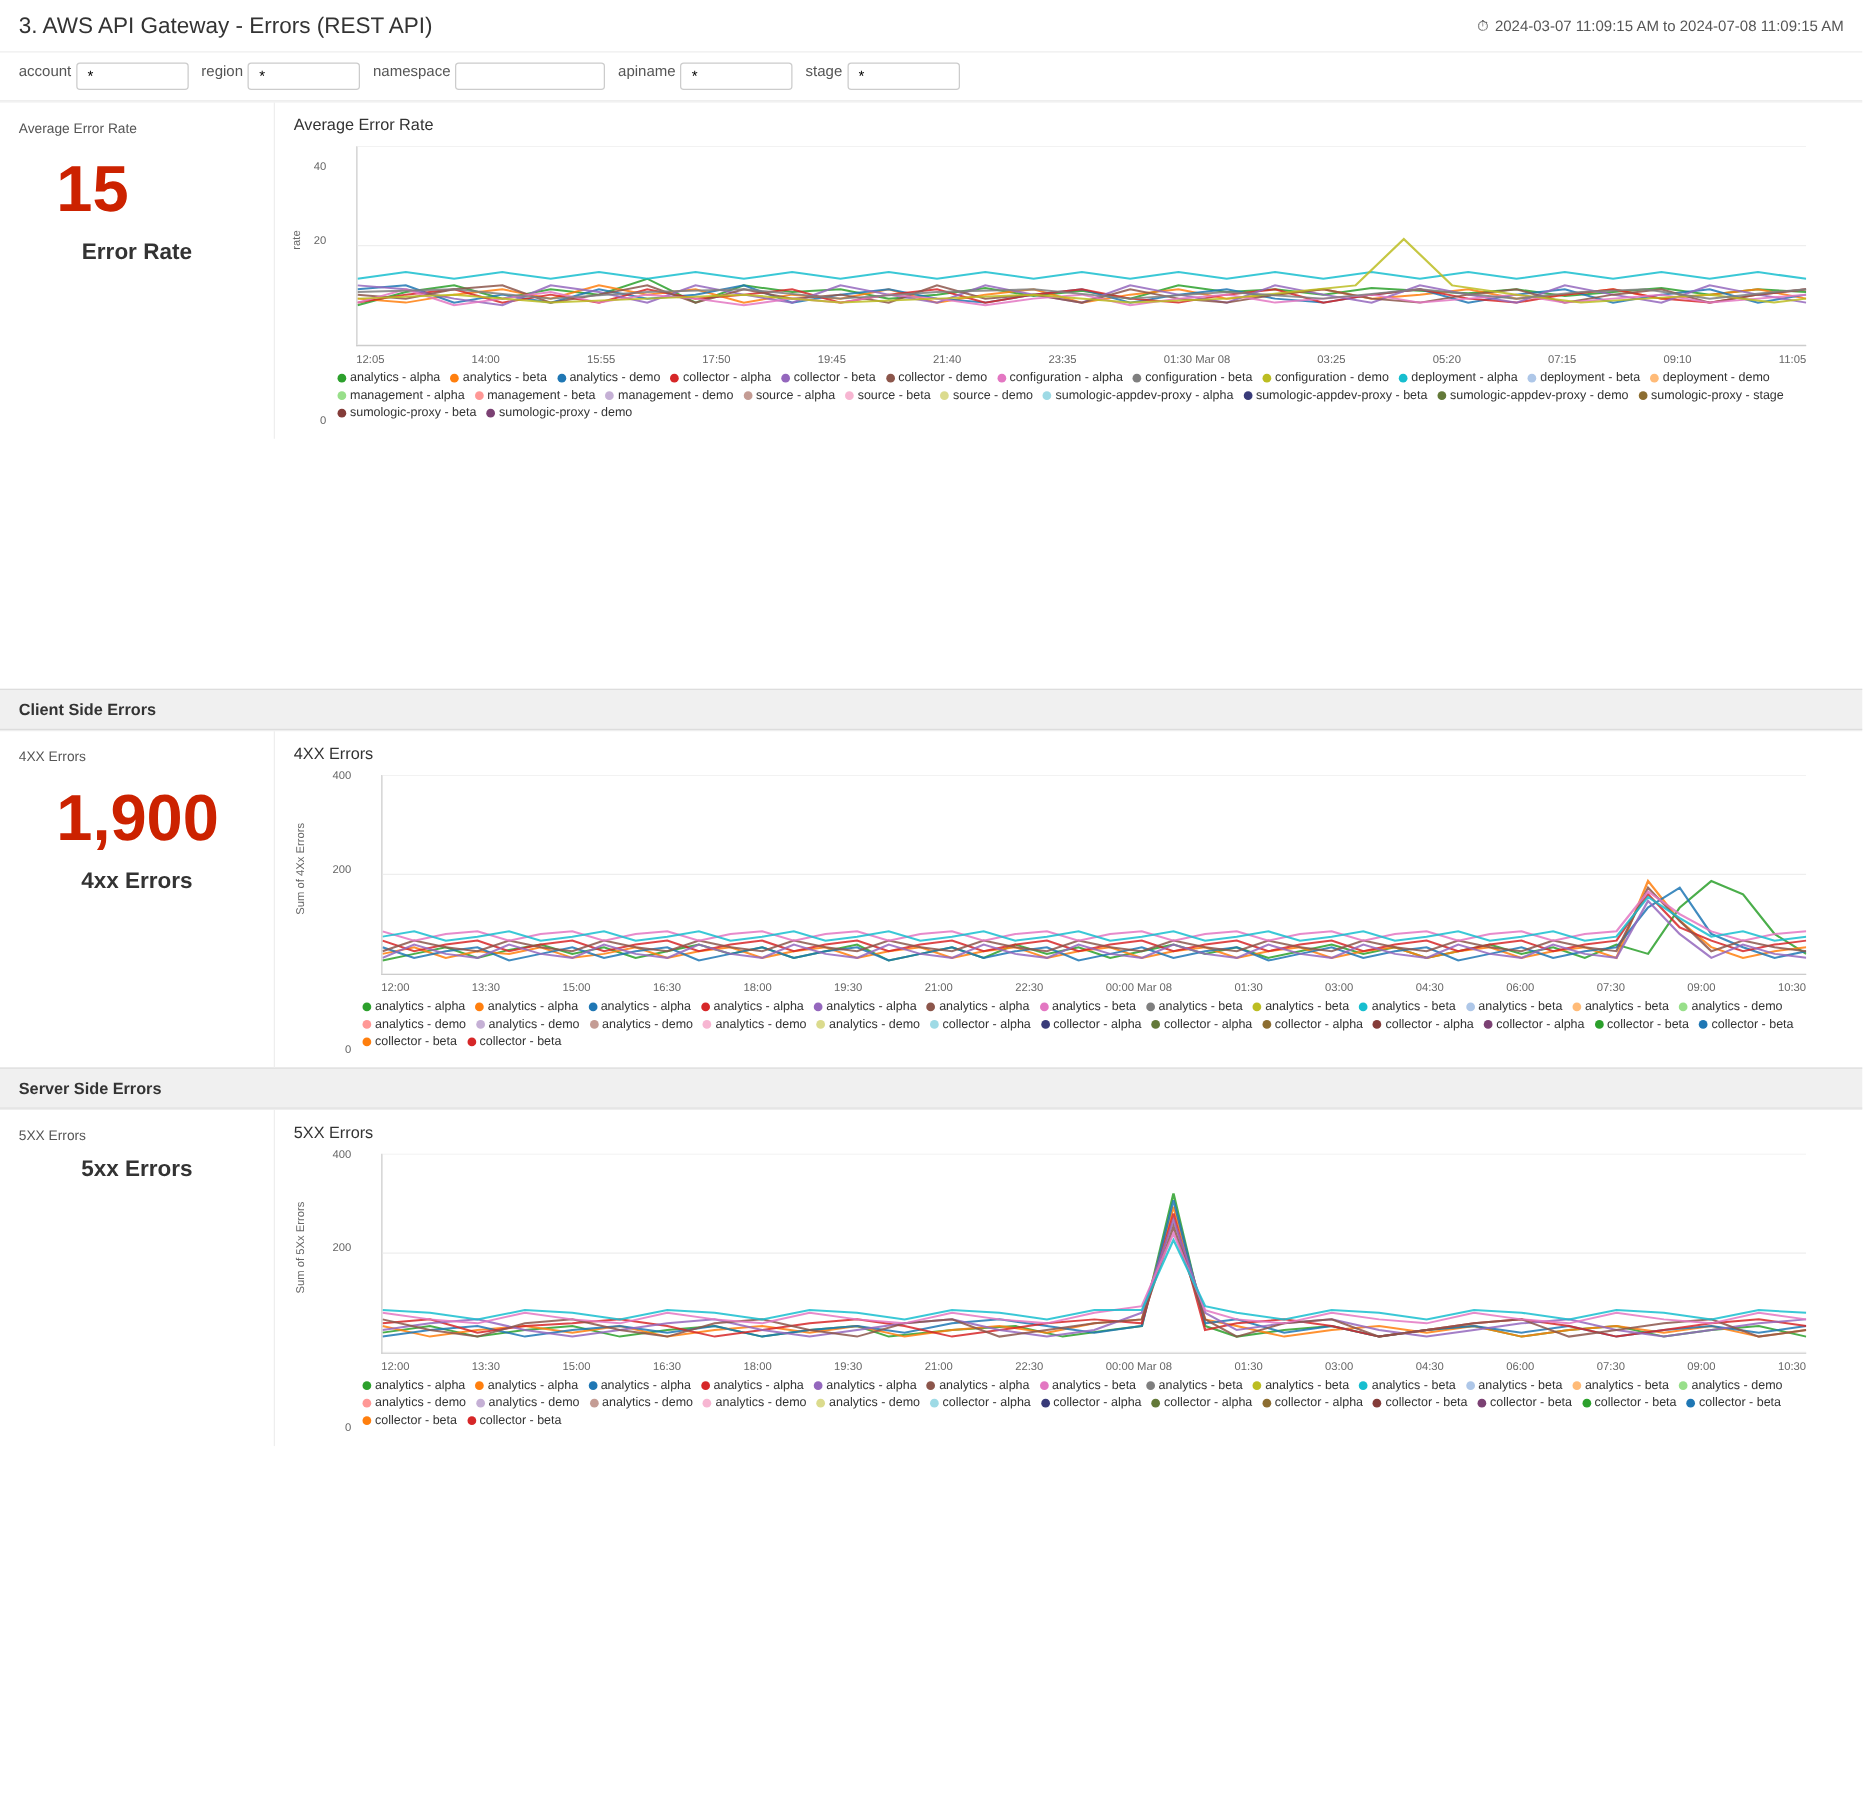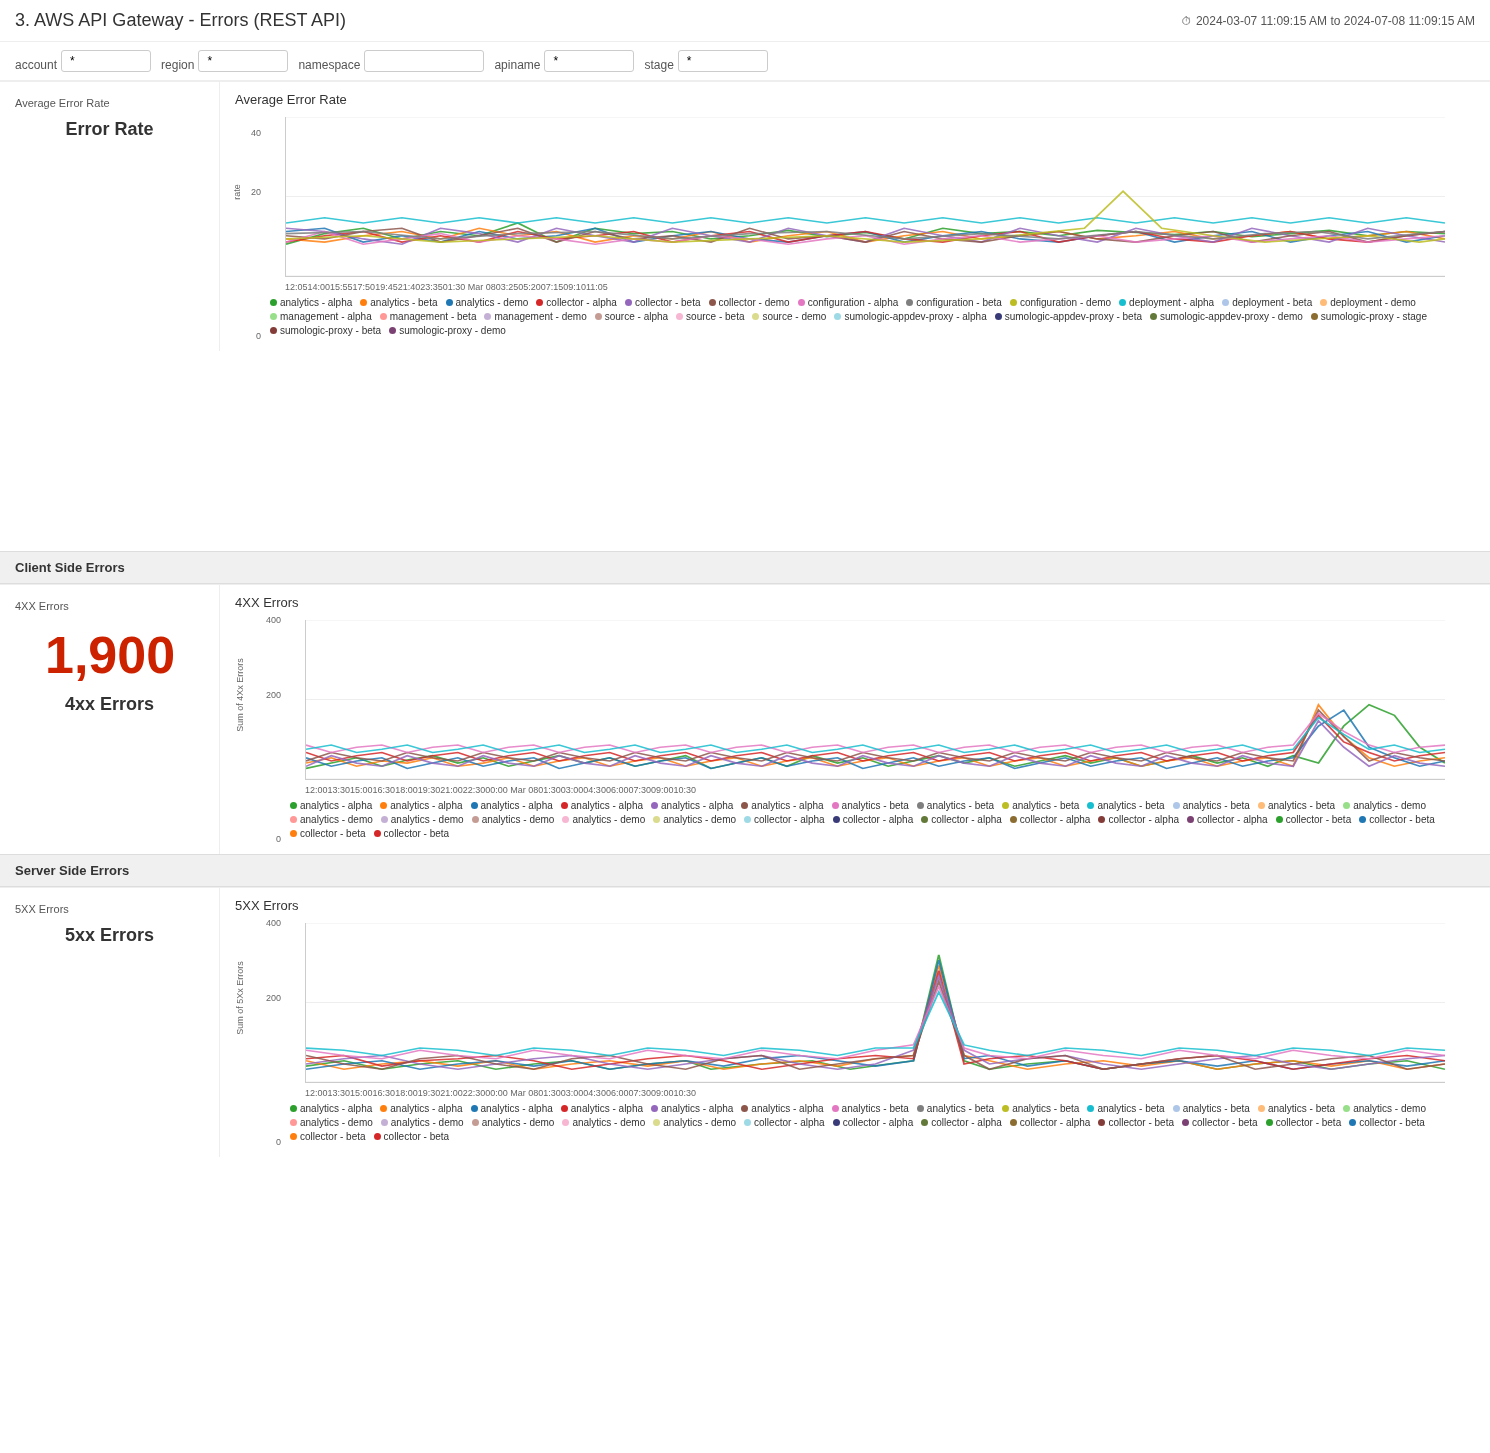--- a/index.html
+++ b/index.html
@@ -2,38 +2,38 @@
 <html><head>
   <meta charset="utf-8">
   <style>
     * { box-sizing: border-box; margin: 0; padding: 0; }
     body { font-family: Arial, sans-serif; font-size: 12px; color: #333; background: #fff; }
     
     .header { display: flex; justify-content: space-between; align-items: center; padding: 10px 15px; border-bottom: 1px solid #eee; }
     .header-time { font-size: 12px; color: #555; display: flex; align-items: center; gap: 5px; }
     
     .filters { display: flex; gap: 10px; padding: 8px 15px; border-bottom: 1px solid #eee; align-items: center; }
-    .filter-item { display: flex; align-items: flex-end; gap: 4px; }
+    .filter-item { display: flex; align-items: flex-start; gap: 4px; }
     .filter-label { color: #555; font-size: 12px; }
     .filter-input { border: 1px solid #ccc; border-radius: 3px; padding: 3px 8px; font-size: 12px; width: 90px; background: #fff; }
     .filter-input.wide { width: 120px; }
     
     .section-row { display: flex; width: 100%; border-top: 1px solid #eee; }
     
     .stat-panel { width: 220px; min-width: 220px; padding: 15px; border-right: 1px solid #eee; display: flex; flex-direction: column; }
     .stat-label { font-size: 11px; color: #555; margin-bottom: 5px; }
     .stat-value { font-size: 52px; font-weight: bold; color: #cc2200; line-height: 1.1; margin: 10px 0 5px 30px; }
     .stat-description { font-size: 18px; font-weight: bold; color: #333; text-align: center; margin-top: 5px; }
     
     .chart-panel { flex: 1; padding: 10px 15px; }
     .chart-title { font-size: 13px; margin-bottom: 5px; }
     
     .chart-area { position: relative; height: 160px; border-left: 1px solid #ccc; border-bottom: 1px solid #ccc; margin: 5px 30px 5px 20px; }
     .chart-area.tall { height: 160px; }
-    .x-labels { display: flex; margin: 2px 30px 5px 20px; font-size: 9px; color: #666; }
+    .x-labels { display: flex; justify-content: space-between; margin: 2px 30px 5px 20px; font-size: 9px; color: #666; }
     
     .legend { display: flex; flex-wrap: wrap; gap: 3px 8px; margin: 5px 0; font-size: 10px; padding: 0 5px; }
     .legend-item { display: flex; align-items: center; gap: 3px; }
     .legend-dot { width: 7px; height: 7px; border-radius: 50%; flex-shrink: 0; }
     
     .section-header { background: #f0f0f0; padding: 8px 15px; font-size: 13px; font-weight: bold; color: #333; border-top: 1px solid #ddd; border-bottom: 1px solid #ddd; width: 100%; }
     
     
     .chart-svg { width: 100%; height: 100%; }
     
@@ -70,20 +70,21 @@
   </div>
   <div class="filter-item">
     <span class="filter-label">stage</span>
     <input class="filter-input" type="text" value="*" placeholder="*" style="">
   </div>
 </div>
 
 <div class="section-row">
   <div class="stat-panel">
     <div class="stat-label">Average Error Rate</div>
+    <div class="stat-value">15</div>
     <div class="stat-description">Error Rate</div>
   </div>
   <div class="chart-panel">
     <div class="chart-title">Average Error Rate</div>
     <div style="position:relative; display:flex;">
       <div style="position:relative; width:30px; font-size:9px; color:#666;">
         <div style="position:absolute; top:16px; right:4px;">40</div>
         <div style="position:absolute; top:75px; right:4px;">20</div>
         <div style="position:absolute; bottom:0; right:4px;">0</div>
         <div style="position:absolute; top:75px; left:2px; transform:rotate(-90deg) translateX(-50%); transform-origin:left center; font-size:9px; white-space:nowrap;">rate</div>

